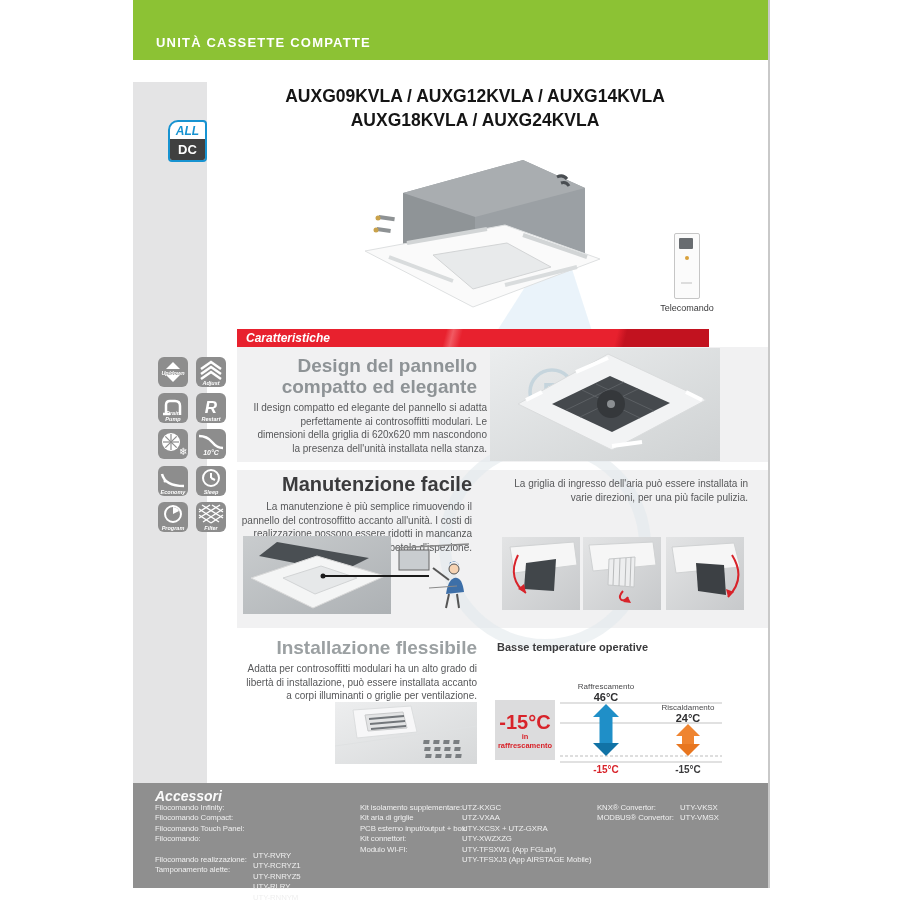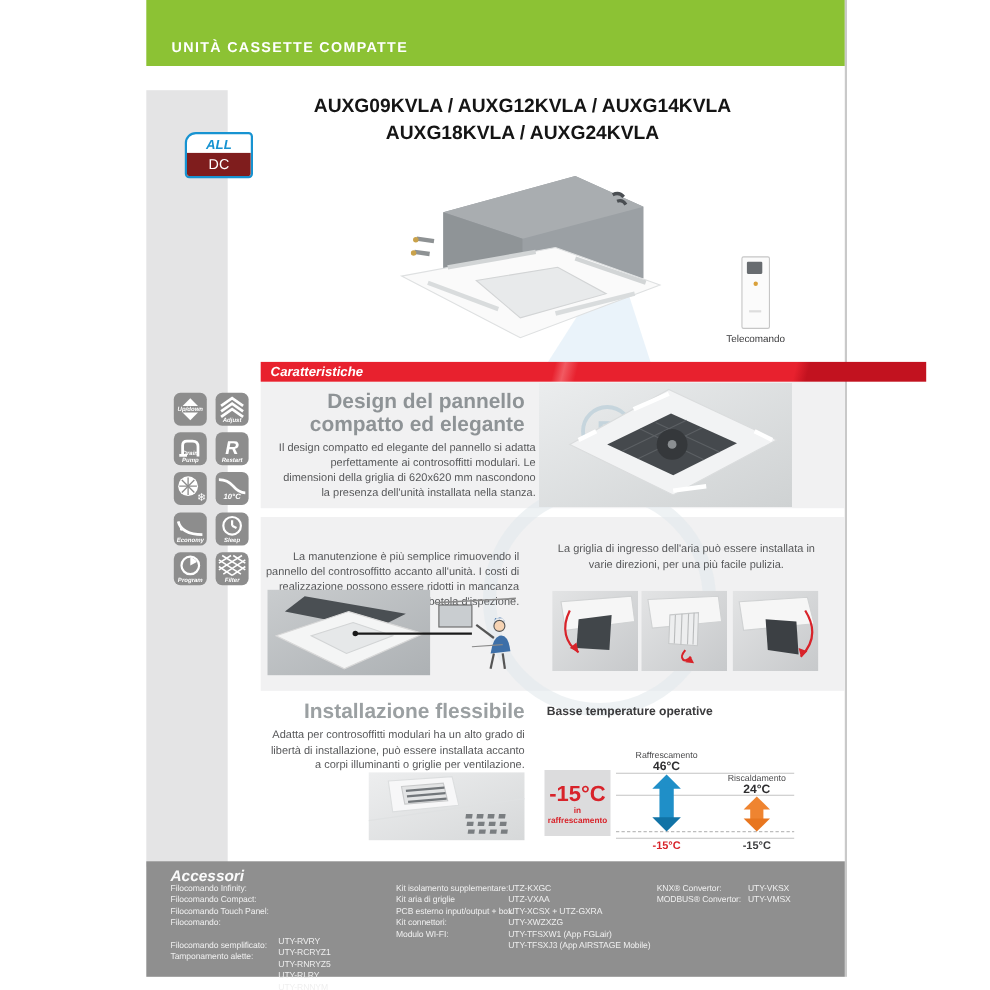--- a/index.html
+++ b/index.html
@@ -8,58 +8,58 @@
   .abs{position:absolute;}
 
   
   .green-bar{left:133px;top:0;width:635px;height:60px;background:#8CC234;
              display:flex;align-items:flex-end;padding:0 0 10px 23px;box-sizing:border-box;}
   .green-bar span{color:#fff;font-size:13px;letter-spacing:1.2px;font-weight:bold;}
   .right-edge{left:768px;top:0;width:2px;height:888px;background:#C9C9C9;}
 
   
   .left-strip{left:133px;top:82px;width:74px;height:706px;background:#E4E4E5;}
-  .alldc{left:168px;top:120px;width:62px;height:42px;background:#fff;border:2px solid #1793D1;
+  .alldc{left:168px;top:120px;width:39px;height:42px;background:#fff;border:2px solid #1793D1;
          border-radius:10px 4px 4px 4px;box-sizing:border-box;overflow:hidden;}
   .alldc-top{height:17px;display:flex;align-items:center;justify-content:center;
              color:#1793D1;font-weight:bold;font-style:italic;font-size:12px;}
-  .alldc-bottom{height:21px;background:#7f1d1d;display:flex;align-items:center;justify-content:center;
-             color:#fff;font-weight:normal;font-size:13px;}
+  .alldc-bottom{height:21px;background:#404040;display:flex;align-items:center;justify-content:center;
+             color:#fff;font-weight:bold;font-size:13px;}
 
   
   .title{left:240px;top:84px;width:470px;text-align:center;font-weight:bold;color:#151515;
          font-size:17.5px;line-height:24px;}
 
   
   .remote{left:674px;top:233px;width:24px;height:64px;background:#FBFBFB;border:1px solid #C6C6C6;
           border-radius:2px;}
   .remote-screen{position:absolute;left:4px;top:4px;width:14px;height:11px;background:#686C70;border-radius:1px;}
   .remote-dot{position:absolute;left:10px;top:22px;width:4px;height:4px;border-radius:50%;background:#D9A13B;}
   .remote-line{position:absolute;left:6px;top:48px;width:11px;height:2px;background:#DDD;}
   .remote-label{left:648px;top:303px;width:78px;text-align:center;font-size:9px;color:#3A3A3C;}
 
   
-  .banner{left:237px;top:329px;width:605px;height:18px;
+  .banner{left:237px;top:329px;width:472px;height:18px;
           background:linear-gradient(104deg,#E8212E 0%,#E8212E 44%,#F15A62 45.5%,#E8212E 47.5%,
                       #E8212E 80%,#C2121F 82%,#C2121F 100%);
           display:flex;align-items:center;padding-left:9px;box-sizing:border-box;}
   .banner span{color:#fff;font-weight:bold;font-style:italic;font-size:12px;}
 
   
   .sec-gray{background:#F1F1F2;}
   .sec-design{left:237px;top:347px;width:531px;height:115px;}
   .sec-maint{left:237px;top:470px;width:531px;height:158px;}
 
   .h-design{left:237px;top:355px;width:240px;text-align:right;font-weight:bold;font-size:19px;
             line-height:21px;color:#8E9396;}
   .b-design{left:253px;top:401px;width:234px;text-align:right;font-size:10px;line-height:13.5px;color:#57585A;}
 
   .h-maint{left:237px;top:473px;width:235px;text-align:right;font-weight:bold;font-size:20px;color:#3B3B3D;}
   .b-maint-left{left:240px;top:500px;width:232px;text-align:right;font-size:10px;line-height:13.5px;color:#57585A;}
-  .b-maint-right{left:500px;top:493px;width:248px;text-align:center;font-size:10px;line-height:13.5px;color:#57585A;}
+  .b-maint-right{left:500px;top:477px;width:248px;text-align:right;font-size:10px;line-height:13.5px;color:#57585A;}
 
   .h-install{left:237px;top:637px;width:240px;text-align:right;font-weight:bold;font-size:19px;color:#9BA0A2;}
   .b-install{left:240px;top:662px;width:237px;text-align:right;font-size:10px;line-height:13.5px;color:#57585A;}
 
   
   .h-lowtemp{left:497px;top:641px;width:220px;font-weight:bold;font-size:11px;color:#3B3B3D;}
   .minus15{left:495px;top:700px;width:60px;height:60px;background:#DCDCDD;text-align:center;}
   .minus15-val{display:block;margin-top:12px;color:#D8232A;font-weight:bold;font-size:20px;line-height:20px;}
   .minus15-cap{display:block;color:#D8232A;font-size:7.5px;font-weight:bold;}
 
@@ -171,20 +171,21 @@
     <line x1="134" y1="34" x2="76" y2="62" stroke="#5C6064" stroke-width="1"></line>
     <line x1="148" y1="41" x2="90" y2="69" stroke="#5C6064" stroke-width="1"></line>
     <circle cx="121" cy="56" r="14" fill="#35383B"></circle>
     <circle cx="121" cy="56" r="4" fill="#8B8F92"></circle>
     <line x1="86" y1="24" x2="118" y2="10" stroke="#FFFFFF" stroke-width="4"></line>
     <line x1="152" y1="94" x2="122" y2="98" stroke="#FFFFFF" stroke-width="4"></line>
     <line x1="196" y1="44" x2="212" y2="52" stroke="#FFFFFF" stroke-width="4"></line>
     <line x1="36" y1="52" x2="52" y2="44" stroke="#FFFFFF" stroke-width="4"></line>
   </svg>
 
+  <div class="abs h-maint z2">Manutenzione facile</div>
   <div class="abs b-maint-left z2">La manutenzione è più semplice rimuovendo il pannello del controsoffitto accanto all'unità. I costi di realizzazione possono essere ridotti in mancanza della botola d'ispezione.</div>
   <div class="abs b-maint-right z2">La griglia di ingresso dell'aria può essere installata in varie direzioni, per una più facile pulizia.</div>
 
   <svg class="abs z2" style="left:243px;top:536px;" width="228" height="78" viewBox="0 0 228 78">
     <defs>
       <linearGradient id="mg" x1="0" y1="0" x2="1" y2="1">
         <stop offset="0" stop-color="#C9CCCE"></stop>
           <stop offset="1" stop-color="#ADB1B4"></stop>
       </linearGradient>
     </defs>
@@ -311,21 +312,21 @@
 
   <div class="abs footer"></div>
   <div class="abs f-head z2">Accessori</div>
 
   <div class="fcol fcol-a z2">
     <div class="frow"><span>Filocomando Infinity:</span><span class="fval">UTY-RVRY</span></div>
     <div class="frow"><span>Filocomando Compact:</span><span class="fval">UTY-RCRYZ1</span></div>
     <div class="frow"><span>Filocomando Touch Panel:</span><span class="fval">UTY-RNRYZ5</span></div>
     <div class="frow"><span>Filocomando:</span><span class="fval">UTY-RLRY</span></div>
     <div class="frow"><span></span><span class="fval">UTY-RNNYM</span></div>
-    <div class="frow"><span>Filocomando semplificato:</span><span class="fval">UTY-RSRY</span></div>
+    <div class="frow"><span>Filocomando realizzazione:</span><span class="fval">UTY-RSRY</span></div>
     <div class="frow"><span>Tamponamento alette:</span><span class="fval">UTR-YDZB</span></div>
   </div>
 
   <div class="fcol fcol-b z2">
     <div class="frow"><span>Kit isolamento supplementare:</span><span class="fval">UTZ-KXGC</span></div>
     <div class="frow"><span>Kit aria di griglie</span><span class="fval">UTZ-VXAA</span></div>
     <div class="frow"><span>PCB esterno input/output + box:</span><span class="fval">UTY-XCSX + UTZ-GXRA</span></div>
     <div class="frow"><span>Kit connettori:</span><span class="fval">UTY-XWZXZG</span></div>
     <div class="frow"><span>Modulo WI-FI:</span><span class="fval">UTY-TFSXW1 (App FGLair)</span></div>
     <div class="frow"><span></span><span class="fval">UTY-TFSXJ3 (App AIRSTAGE Mobile)</span></div>

